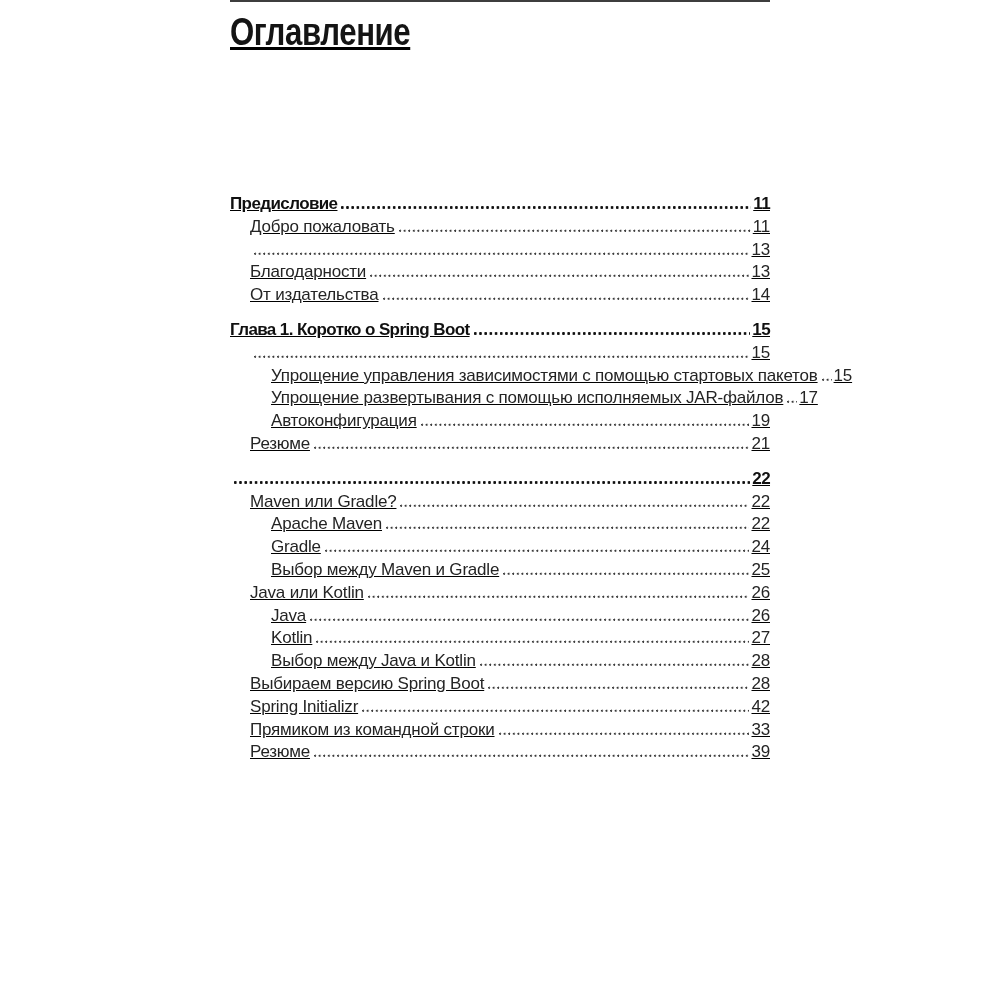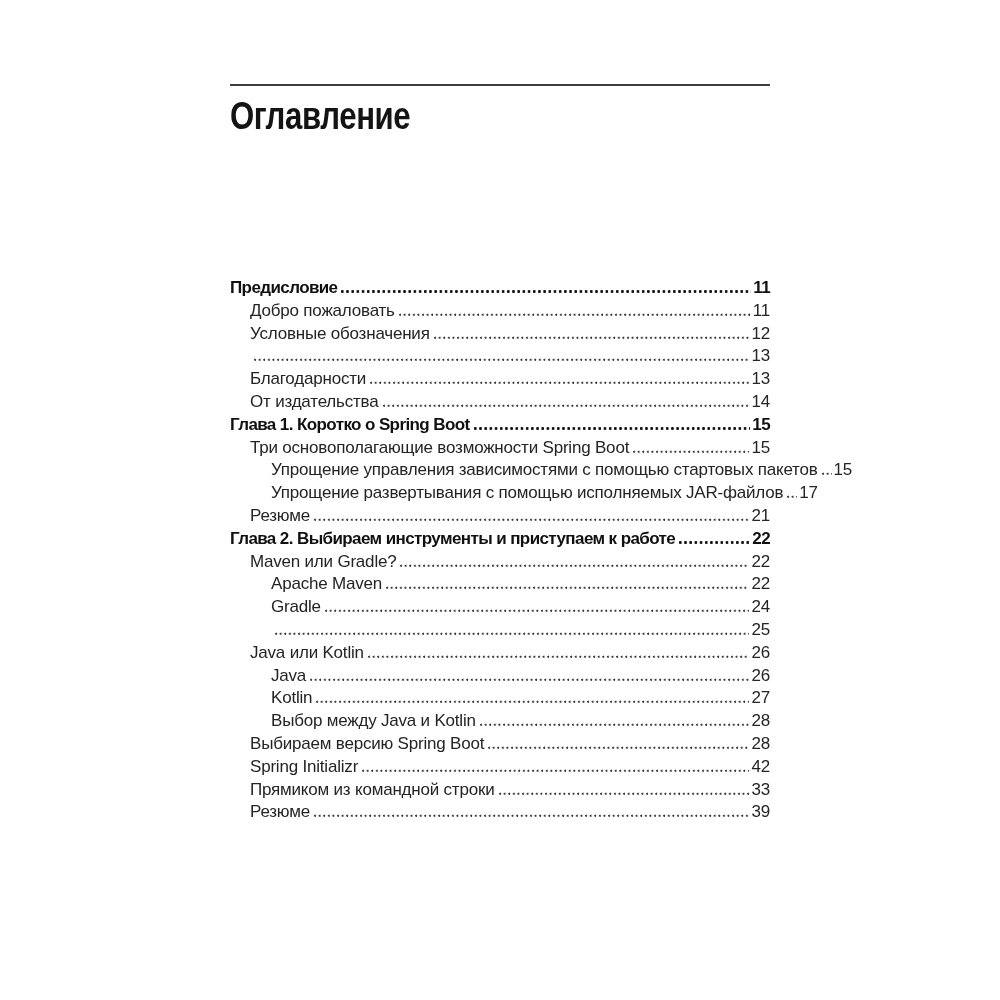--- a/index.html
+++ b/index.html
@@ -8,21 +8,21 @@
     width: 1000px;
     height: 1000px;
     background: #ffffff;
     overflow: hidden;
     font-family: "Liberation Sans", sans-serif;
   }
   .page {
     position: relative;
     width: 540px;
     margin-left: 230px;
-    padding-top: 84px;
+    text-decoration: underline;
   }
   .top-rule {
     height: 2px;
     background: #3d3d3d;
     width: 100%;
   }
   .title {
     margin: 10px 0 0 0;
     font-size: 38px;
     line-height: 40px;
@@ -32,20 +32,21 @@
     transform: scaleX(0.82);
     transform-origin: left bottom;
     white-space: nowrap;
   }
   .toc {
     margin-top: 141px;
     color: #242424;
     font-size: 17px;
   }
   .toc-section + .toc-section {
+    margin-top: 12px;
   }
   .toc-row {
     display: flex;
     align-items: baseline;
     line-height: 22.8px;
     letter-spacing: -0.2px;
     text-align: center;
   }
   .toc-row.level-1 { padding-left: 20px; }
   .toc-row.level-2 { padding-left: 41px; }
@@ -88,25 +89,20 @@
           <span class="toc-label">Предисловие</span>
           <span class="toc-leader"></span>
           <span class="toc-page">11</span>
         </div>
         <div class="toc-row level-1">
           <span class="toc-label">Добро пожаловать</span>
           <span class="toc-leader"></span>
           <span class="toc-page">11</span>
         </div>
         <div class="toc-row level-1">
-          <span class="toc-label">Условные обозначения</span>
-          <span class="toc-leader"></span>
-          <span class="toc-page">12</span>
-        </div>
-        <div class="toc-row level-1">
           <span class="toc-leader"></span>
           <span class="toc-page">13</span>
         </div>
         <div class="toc-row level-1">
           <span class="toc-label">Благодарности</span>
           <span class="toc-leader"></span>
           <span class="toc-page">13</span>
         </div>
         <div class="toc-row level-1">
           <span class="toc-label">От издательства</span>
@@ -114,62 +110,66 @@
           <span class="toc-page">14</span>
         </div>
       </div>
       <div class="toc-section">
         <div class="toc-row level-0 bold">
           <span class="toc-label">Глава 1. Коротко о Spring Boot</span>
           <span class="toc-leader"></span>
           <span class="toc-page">15</span>
         </div>
         <div class="toc-row level-1">
-          <span class="toc-label">Три основополагающие возможности Spring Boot</span>
           <span class="toc-leader"></span>
           <span class="toc-page">15</span>
         </div>
         <div class="toc-row level-2">
           <span class="toc-label">Упрощение управления зависимостями с помощью стартовых пакетов</span>
           <span class="toc-leader"></span>
           <span class="toc-page">15</span>
         </div>
         <div class="toc-row level-2">
           <span class="toc-label">Упрощение развертывания с помощью исполняемых JAR-файлов</span>
           <span class="toc-leader"></span>
           <span class="toc-page">17</span>
+        </div>
+        <div class="toc-row level-2">
+          <span class="toc-label">Автоконфигурация</span>
+          <span class="toc-leader"></span>
+          <span class="toc-page">19</span>
         </div>
         <div class="toc-row level-1">
           <span class="toc-label">Резюме</span>
           <span class="toc-leader"></span>
           <span class="toc-page">21</span>
         </div>
       </div>
       <div class="toc-section">
         <div class="toc-row level-0 bold">
-          <span class="toc-label">Глава 2. Выбираем инструменты и приступаем к работе</span>
           <span class="toc-leader"></span>
           <span class="toc-page">22</span>
         </div>
         <div class="toc-row level-1">
           <span class="toc-label">Maven или Gradle?</span>
           <span class="toc-leader"></span>
           <span class="toc-page">22</span>
         </div>
         <div class="toc-row level-2">
           <span class="toc-label">Apache Maven</span>
           <span class="toc-leader"></span>
           <span class="toc-page">22</span>
         </div>
         <div class="toc-row level-2">
           <span class="toc-label">Gradle</span>
           <span class="toc-leader"></span>
           <span class="toc-page">24</span>
         </div>
         <div class="toc-row level-2">
+          <span class="toc-label">Выбор между Maven и Gradle</span>
           <span class="toc-leader"></span>
           <span class="toc-page">25</span>
         </div>
         <div class="toc-row level-1">
           <span class="toc-label">Java или Kotlin</span>
           <span class="toc-leader"></span>
           <span class="toc-page">26</span>
         </div>
         <div class="toc-row level-2">
           <span class="toc-label">Java</span>

